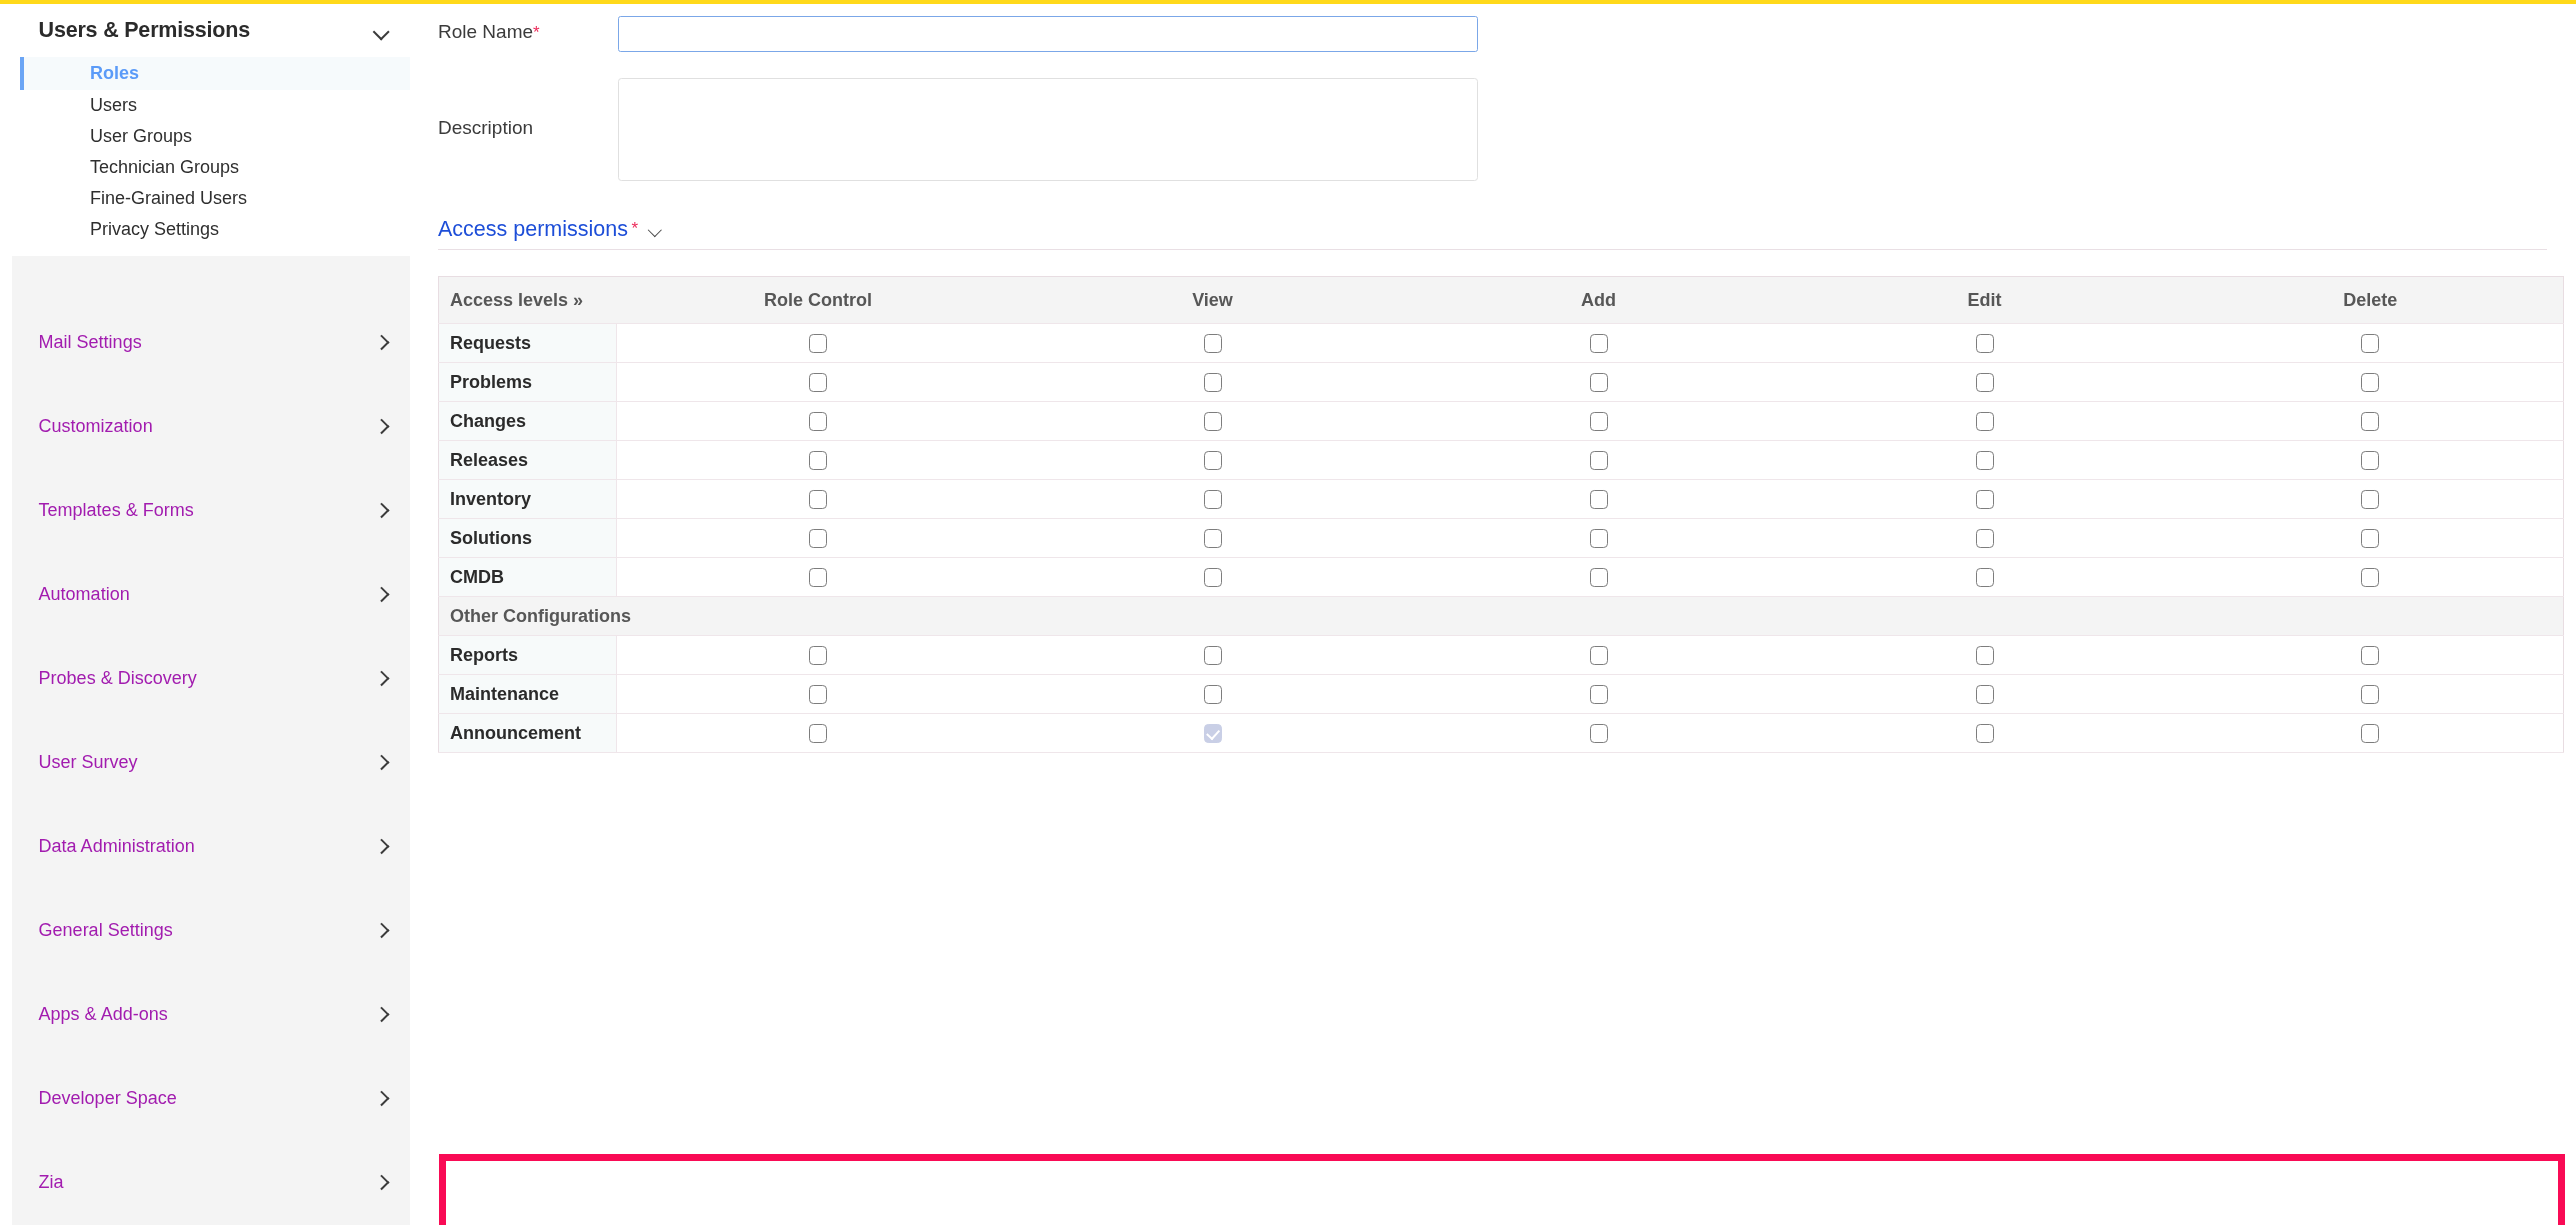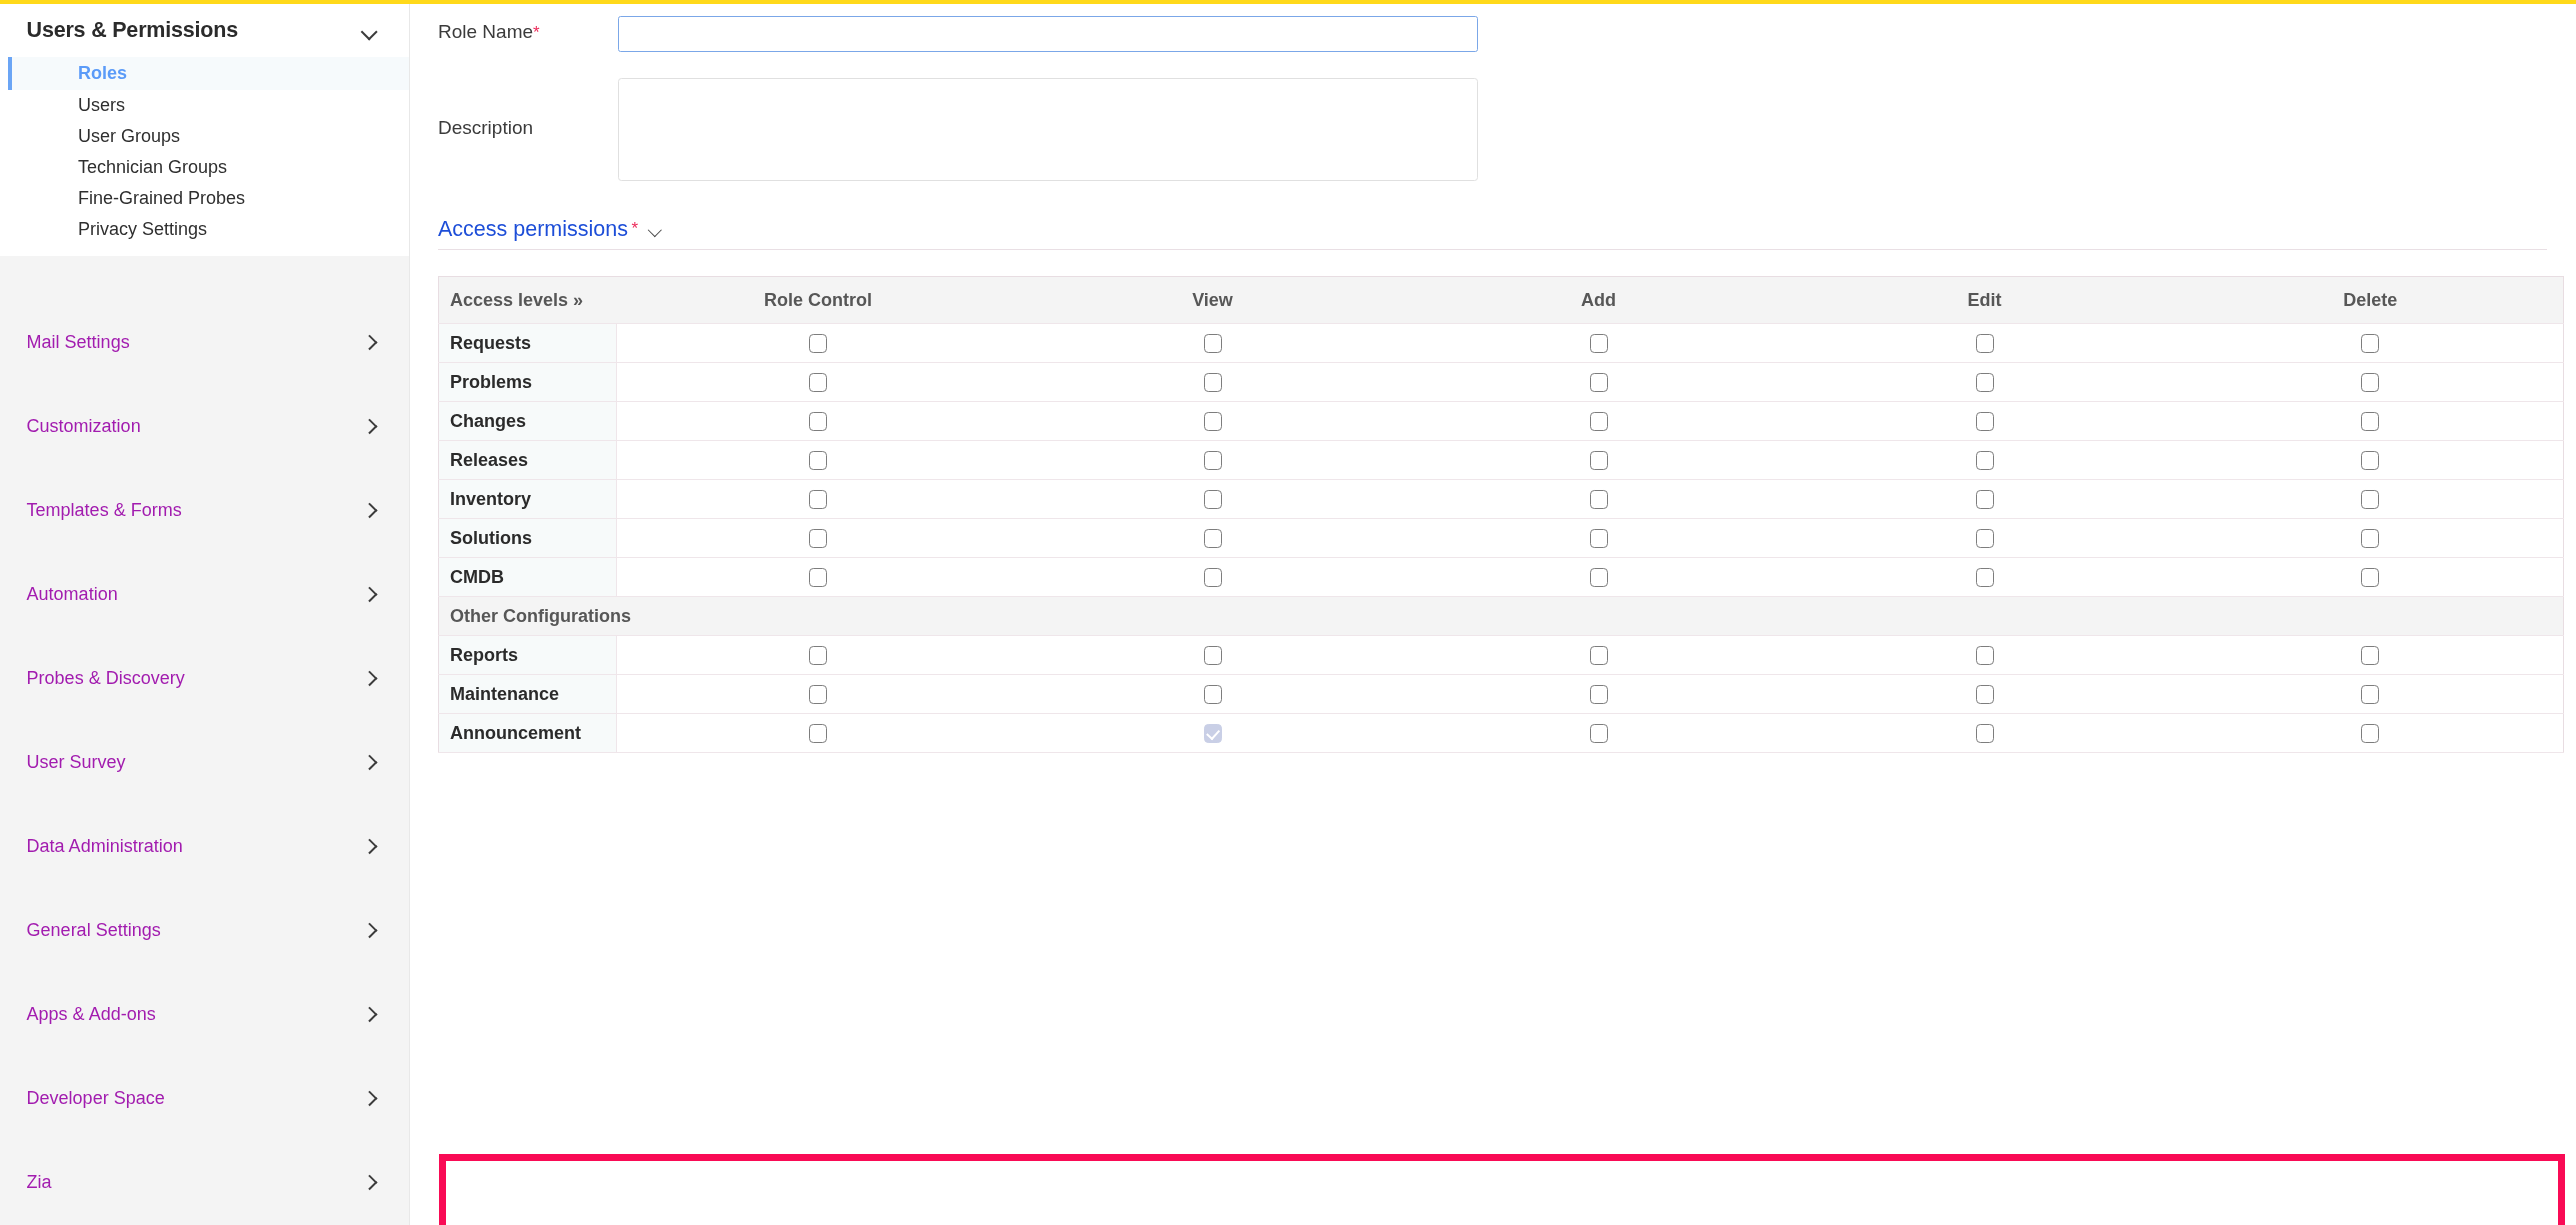--- a/index.html
+++ b/index.html
@@ -13,21 +13,21 @@
 
   
   .top-accent {
     position: absolute; left: 0; top: 0;
     width: 2576px; height: 4.3px;
     background: #ffd91a;
   }
 
   
   .sidebar {
-    position: absolute; left: 0; top: 4.3px;
+    position: absolute; left: 12px; top: 4.3px;
     width: 410px; height: 1221px;
     background: #ffffff;
     border-right: 0.9px solid #e8e8e8;
   }
   .sb-header {
     display: flex; align-items: center; justify-content: space-between;
     height: 53px; padding: 0 31px 0 26.6px;
     background: #ffffff;
   }
   .sb-header-title {
@@ -241,21 +241,21 @@
         <div class="sb-sub-item">
           <span>Users</span>
         </div>
         <div class="sb-sub-item">
           <span>User Groups</span>
         </div>
         <div class="sb-sub-item">
           <span>Technician Groups</span>
         </div>
         <div class="sb-sub-item">
-          <span>Fine-Grained Probes</span>
+          <span>Fine-Grained Users</span>
         </div>
         <div class="sb-sub-item">
           <span>Privacy Settings</span>
         </div>
       </nav>
 
     <div class="sb-divider"></div>
 
     <nav class="sb-group" id="sb-groups">
         <div class="sb-group-item">

